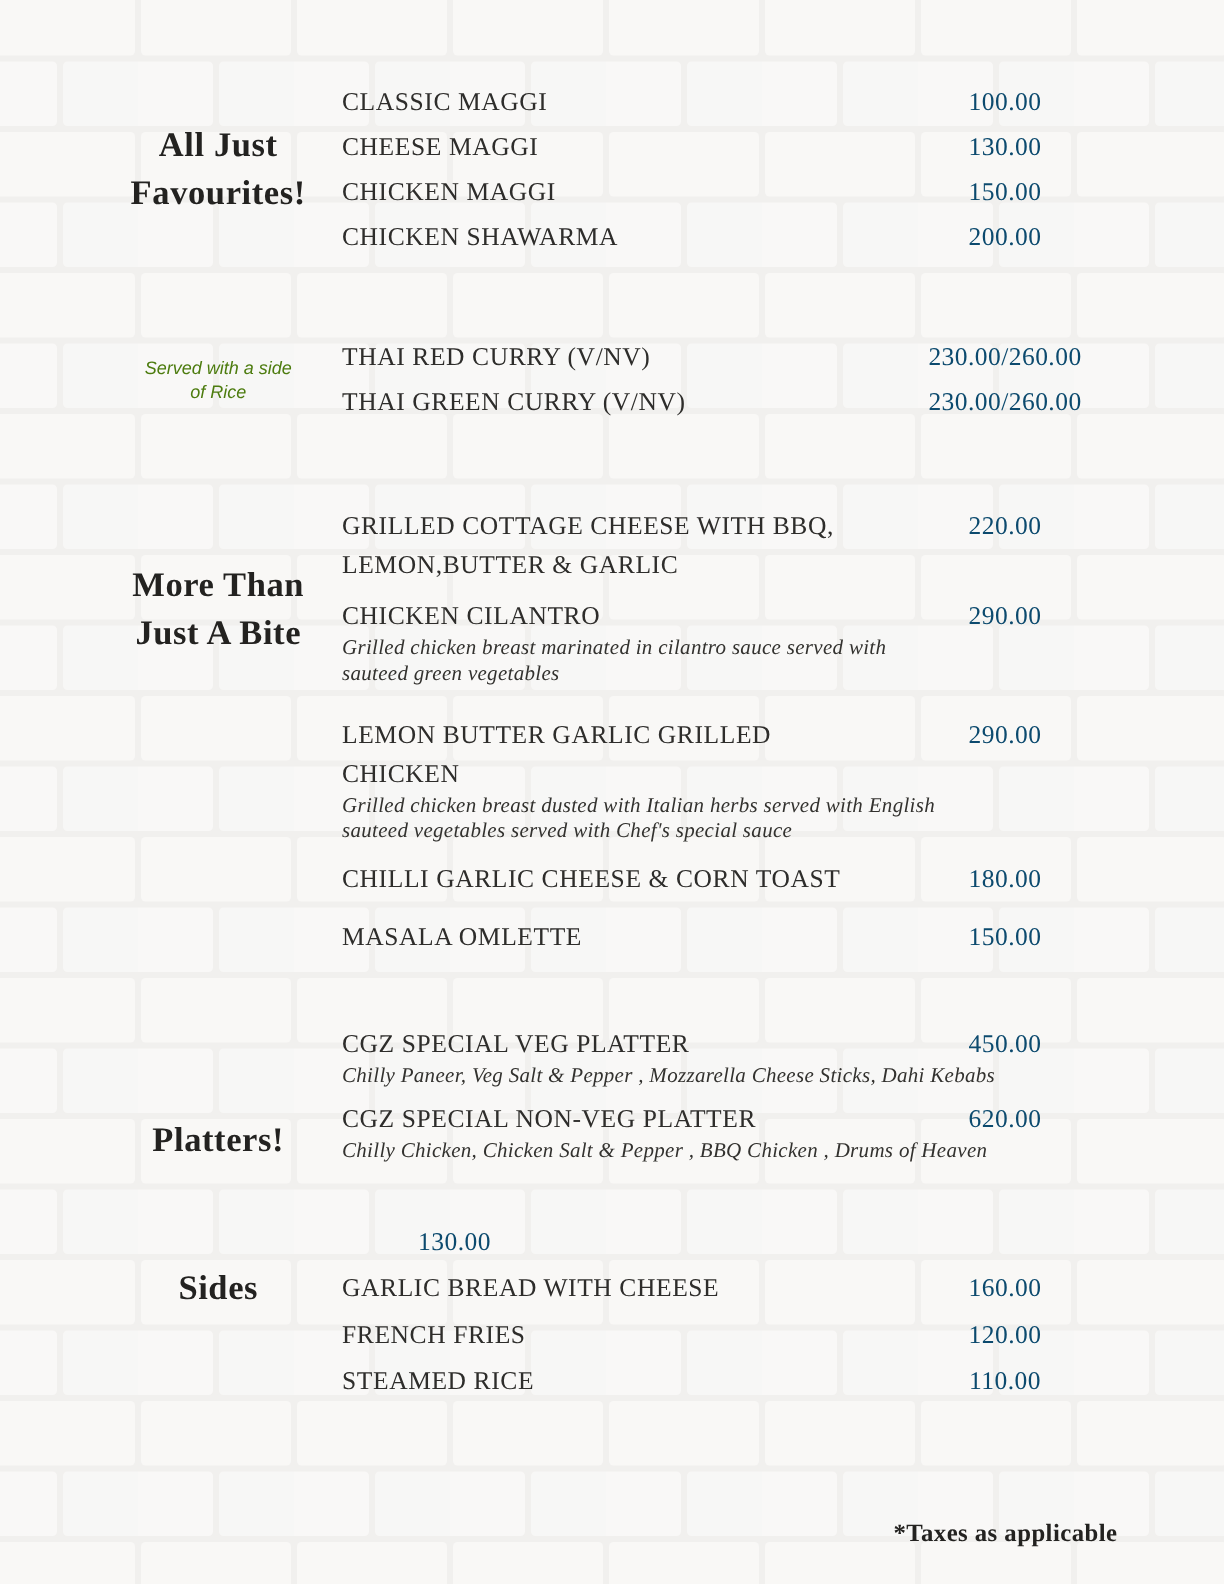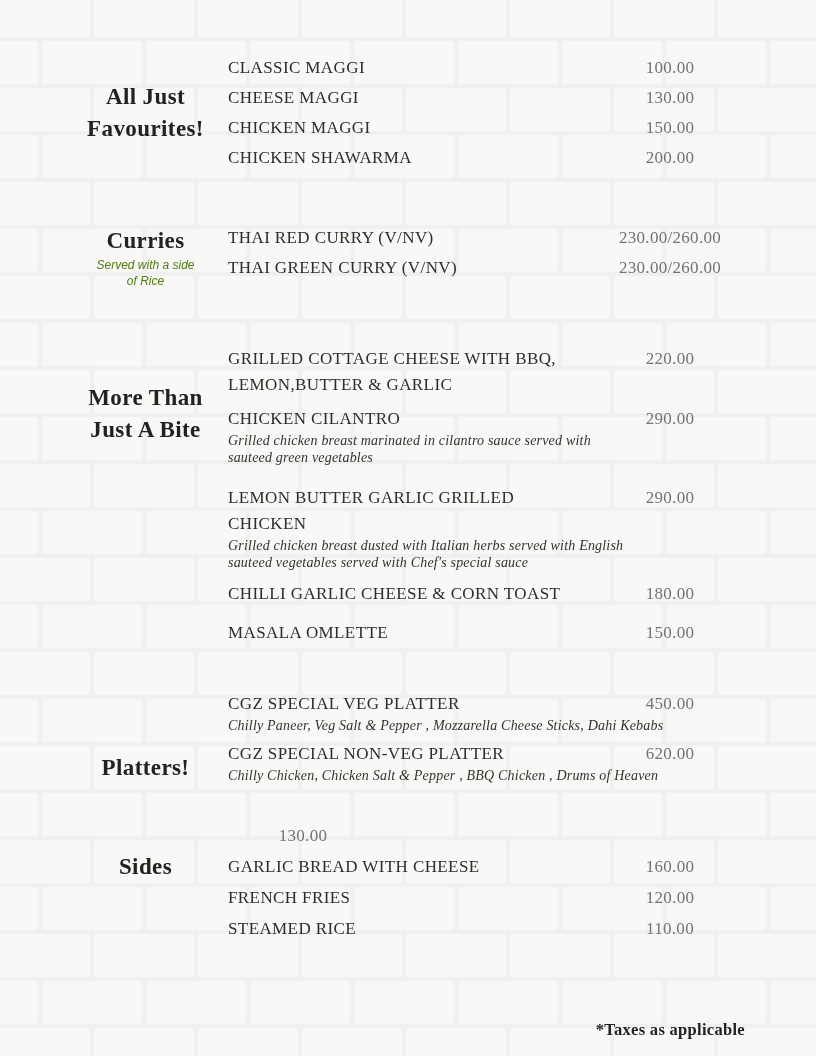--- a/index.html
+++ b/index.html
@@ -66,21 +66,21 @@
     color: #2e2d2b;
     white-space: pre-line;
   }
   .item-price {
     width: 150px;
     flex: none;
     text-align: center;
     font-size: 17px;
     line-height: 26px;
     letter-spacing: 0.3px;
-    color: #737373;
+    color: #0c4a6e;
   }
   .item-desc {
     font-style: italic;
     font-size: 14px;
     line-height: 17px;
     letter-spacing: 0.2px;
     color: #33322f;
     white-space: pre-line;
   }
 
@@ -160,21 +160,20 @@
         <div class="item-row">
           <div class="item-name">CHICKEN SHAWARMA</div>
           <div class="item-price">200.00</div>
         </div>
       </div>
     </div>
   </div>
 
   <div class="section sec-curries">
     <div class="label-col">
-      <div class="section-title">Curries</div>
       <div class="section-subtitle">Served with a side
 of Rice</div>
     </div>
     <div class="content-col">
       <div class="item mb4">
         <div class="item-row">
           <div class="item-name">THAI RED CURRY (V/NV)</div>
           <div class="item-price">230.00/260.00</div>
         </div>
       </div>

